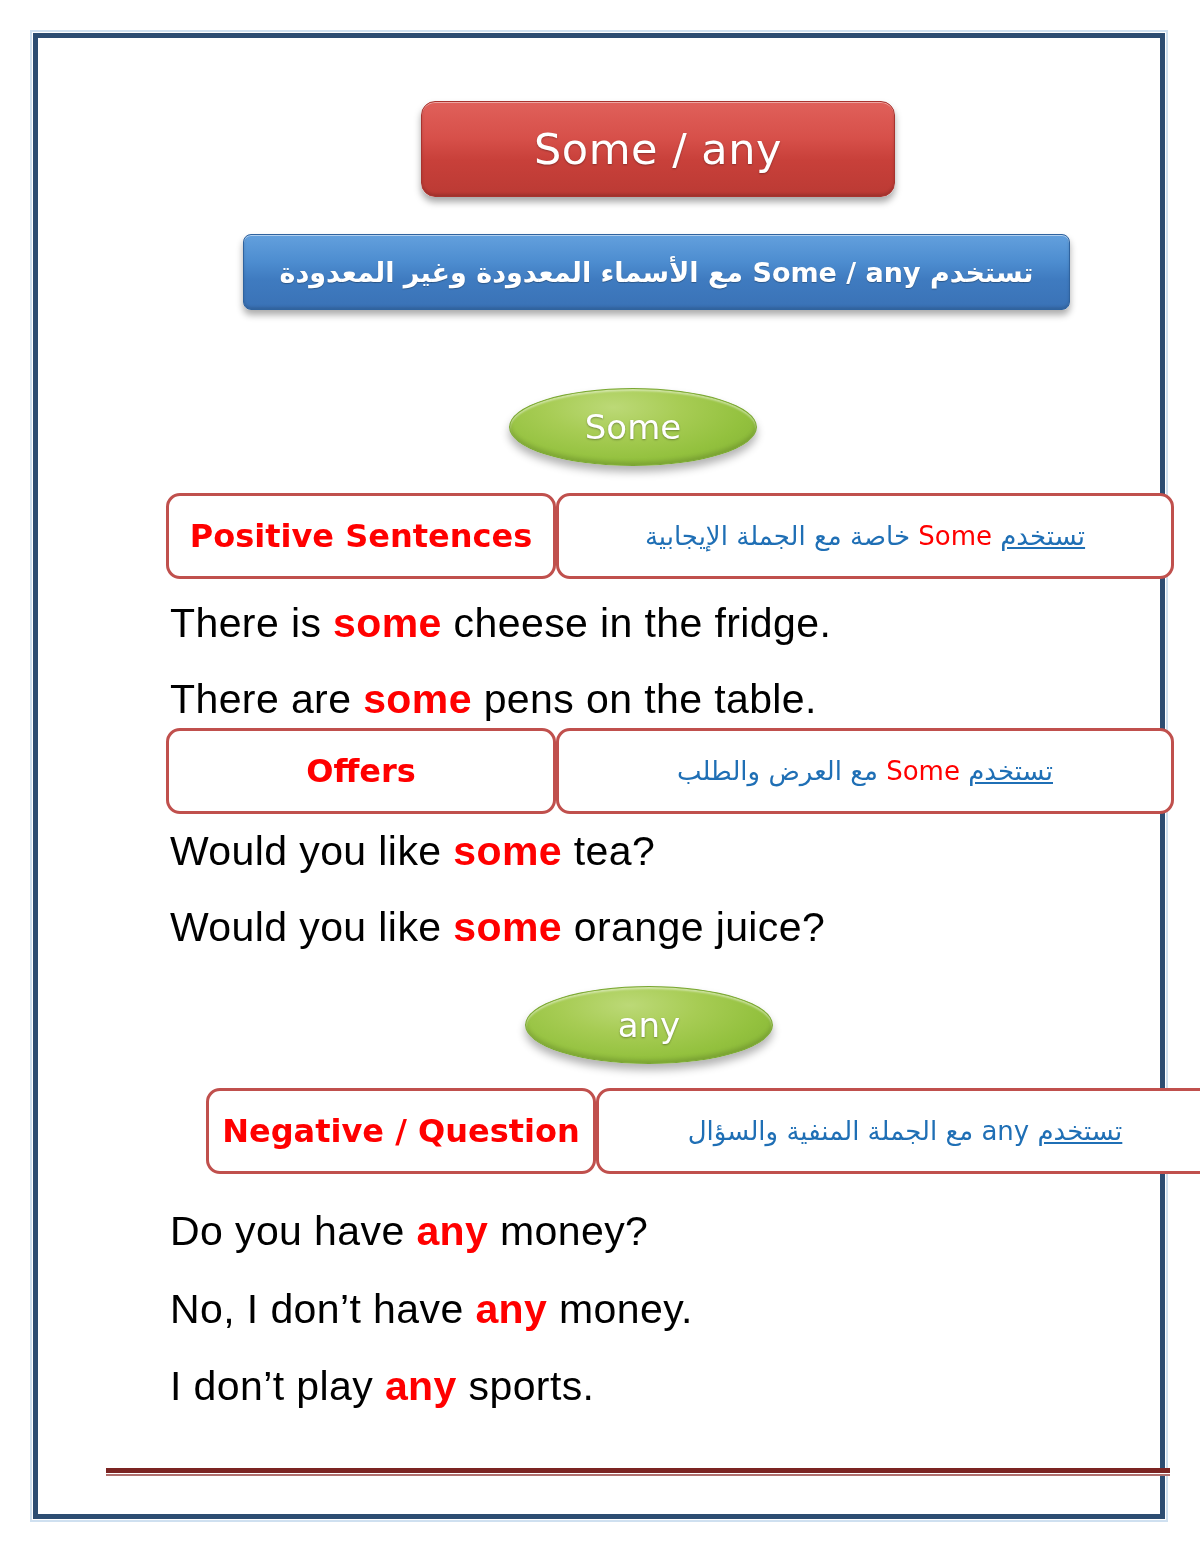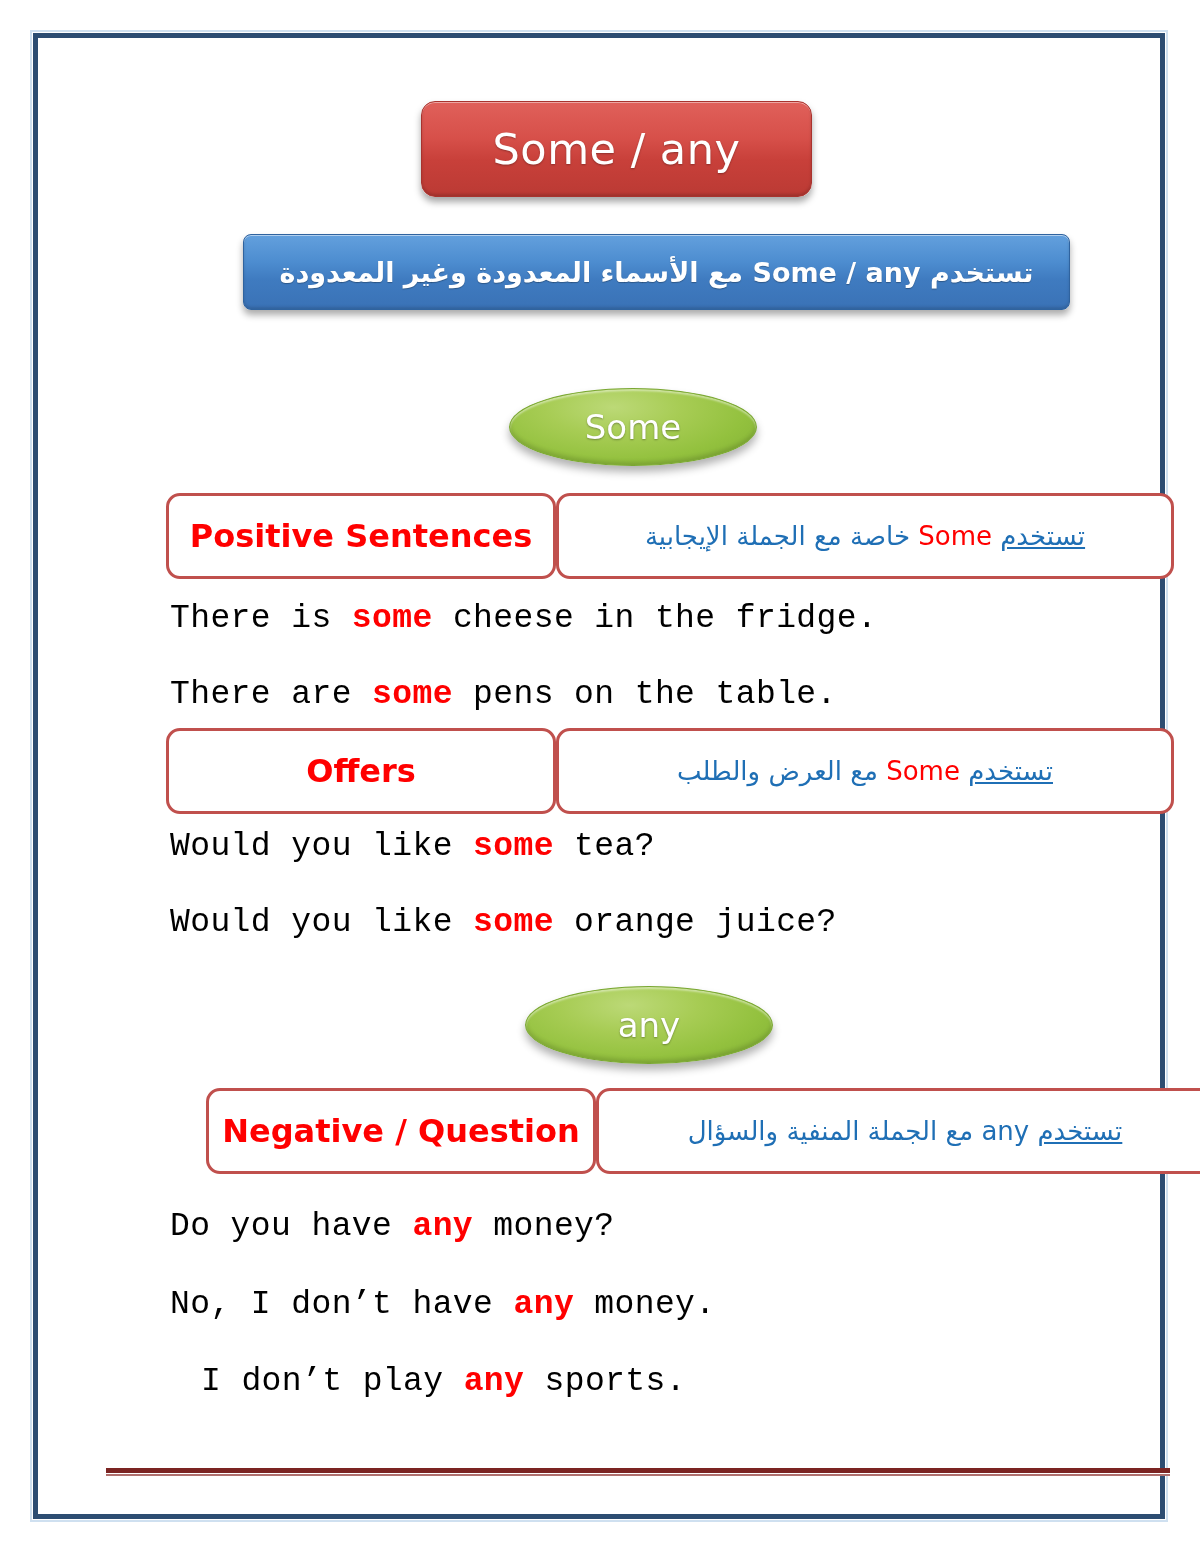--- a/index.html
+++ b/index.html
@@ -40,21 +40,21 @@
     border: 5px solid #2d4d72;
     box-sizing: border-box;
     background: #ffffff;
   }
 
   
   #title-plaque {
     position: absolute;
     left: 383px;
     top: 63px;
-    width: 391px;
+    width: 474px;
     height: 96px;
     border-radius: 14px;
     background: linear-gradient(to bottom, #e0605a 0%, #d7504a 38%, #c8403a 62%, #bb3a34 100%);
     box-shadow: 0 5px 7px rgba(0,0,0,0.35),
                 inset 0 1px 0 rgba(255,255,255,0.45),
                 inset 0 -2px 3px rgba(0,0,0,0.16);
     border: 1px solid #a8332e;
     box-sizing: border-box;
     display: flex;
     align-items: center;
@@ -167,34 +167,34 @@
 
   #rule-row-positive { top: 455px; }
   #rule-row-offers   { top: 690px; }
   #rule-row-negative { top: 1050px; margin-left: 40px; }
 
   
   .example {
     position: absolute;
     left: 132px;
     color: #000000;
-    font-size: 33px;
-    font-family: Liberation Mono, monospace;
+    font-size: 41px;
+    font-family: Liberation Sans, sans-serif;
     white-space: nowrap;
     letter-spacing: 0.4px;
   }
   .example .kw { color: #ff0000; font-weight: bold; }
 
   #ex-1 { top: 562px; }
   #ex-2 { top: 638px; }
   #ex-3 { top: 790px; }
   #ex-4 { top: 866px; }
   #ex-5 { top: 1170px; }
   #ex-6 { top: 1248px; }
-  #ex-7 { top: 1325px; margin-left: 31px; }
+  #ex-7 { top: 1325px; }
 
   
   #bottom-rule {
     position: absolute;
     left: 68px;
     top: 1430px;
     width: 1064px;
     height: 9px;
   }
   #bottom-rule .rule-thick {

